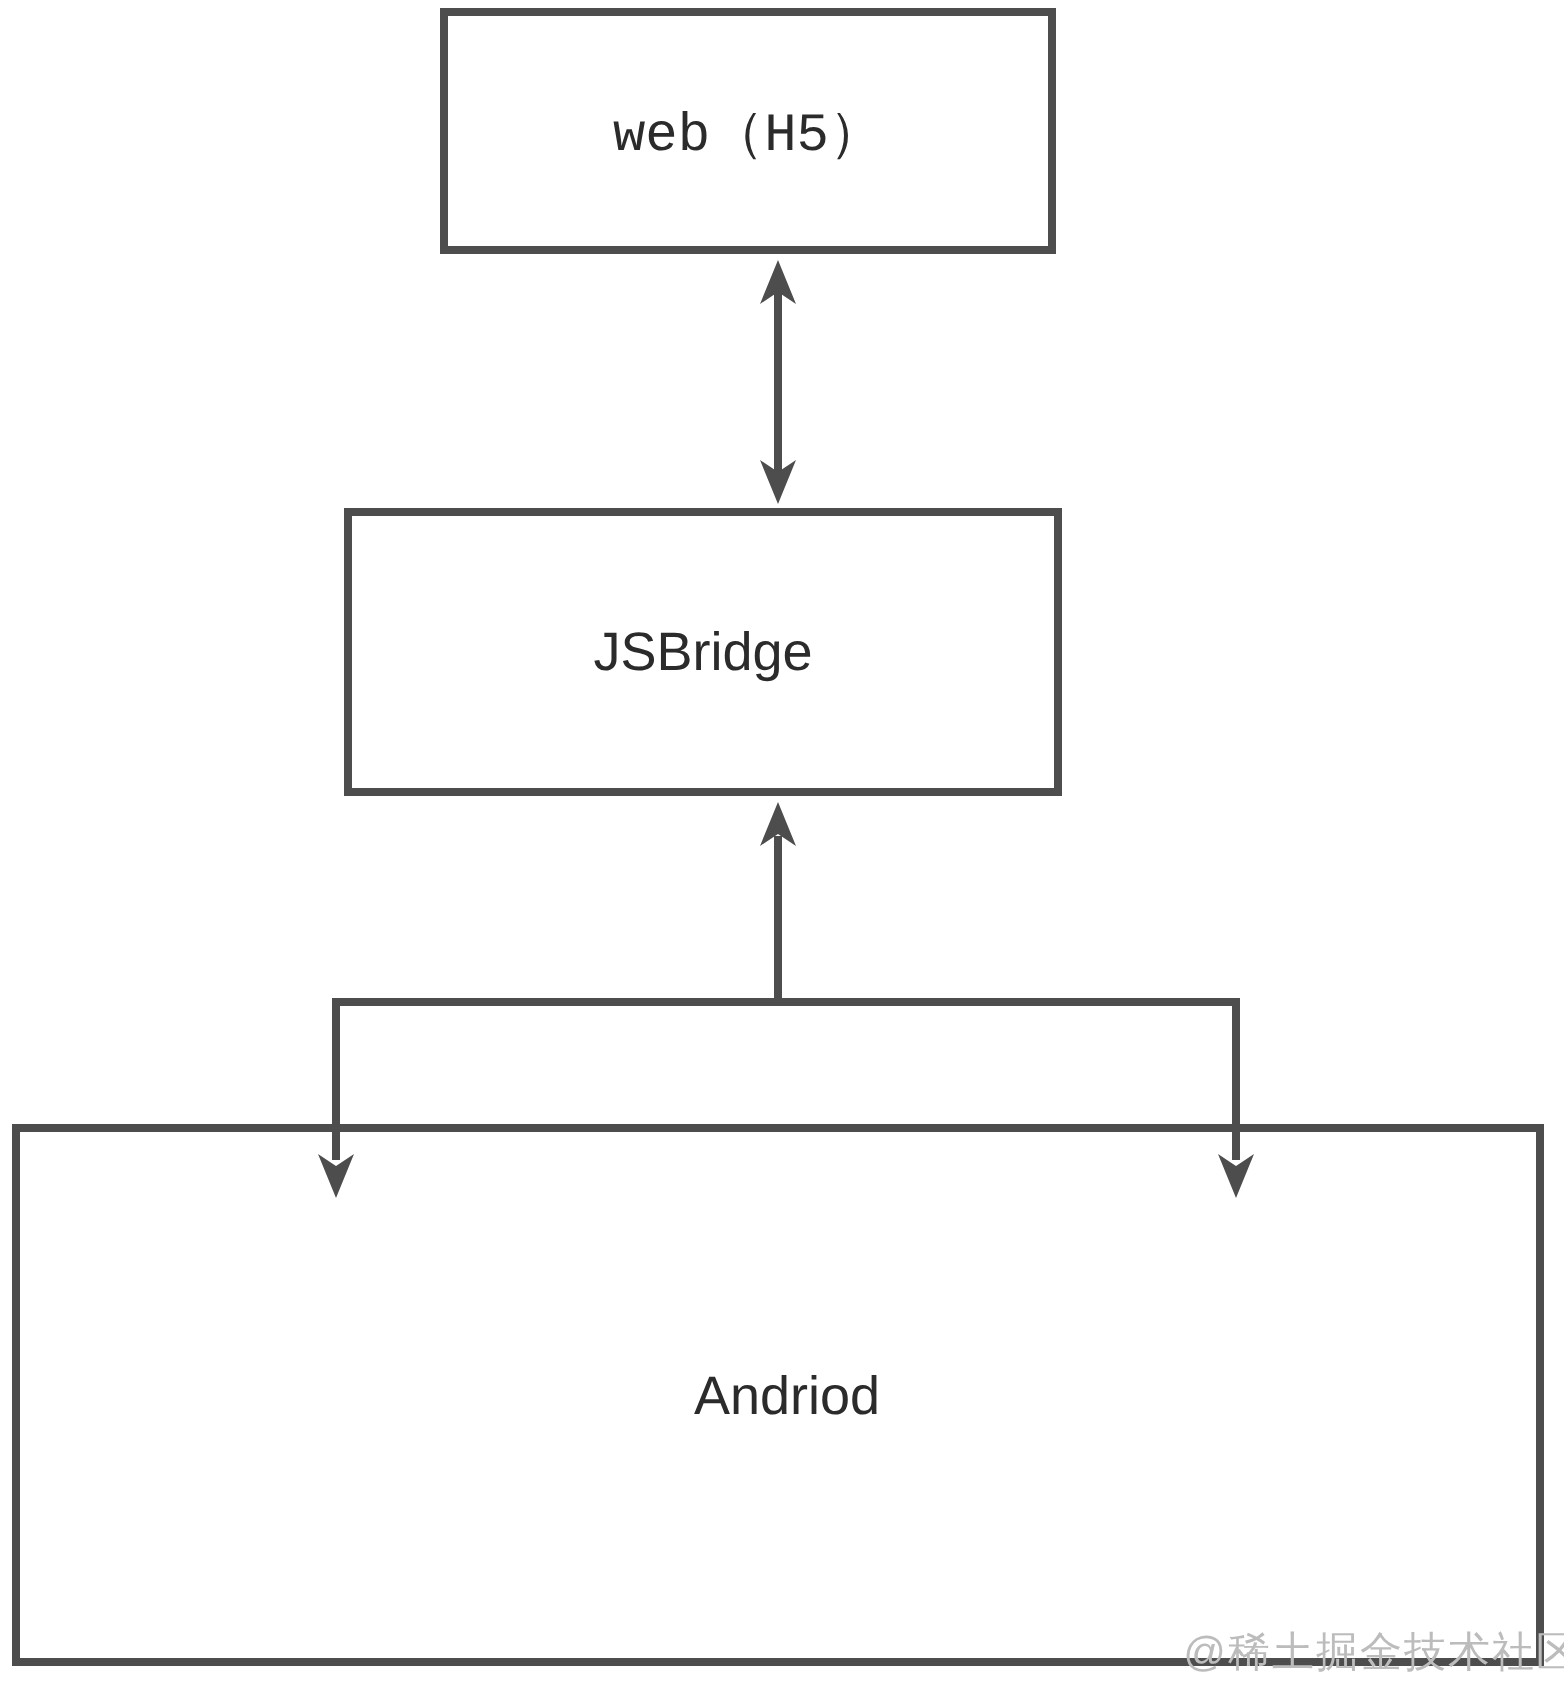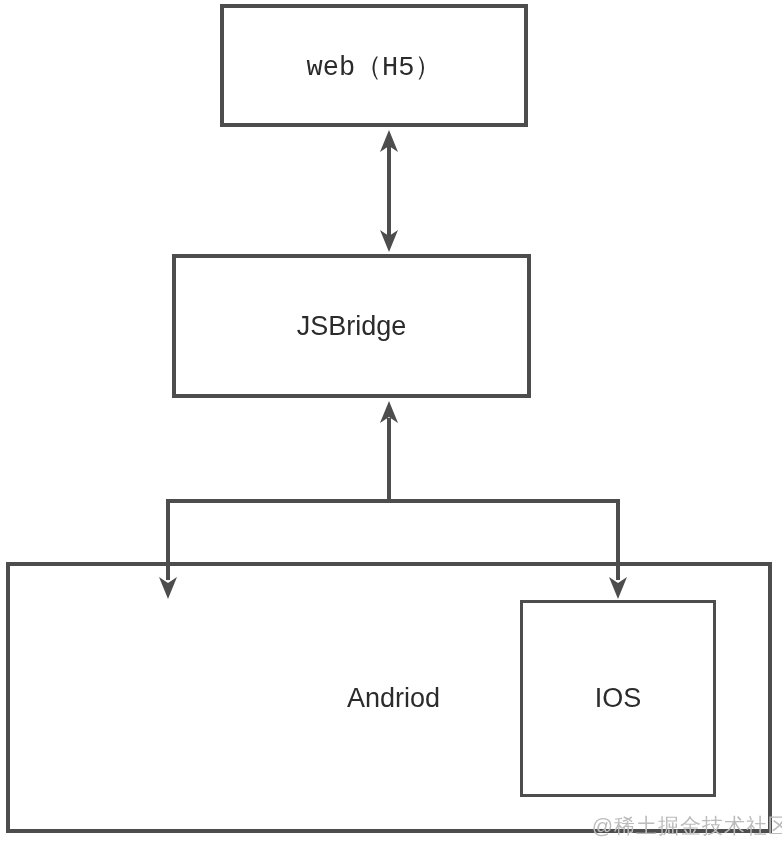--- a/index.html
+++ b/index.html
@@ -95,19 +95,16 @@
 
   <div class="node node-jsbridge">
     <span>JSBridge</span>
   </div>
 
   <div class="node node-container"></div>
 
 
   <div class="native-label">Andriod</div>
 
-  <div class="node node-ios">
-    <span>IOS</span>
-  </div>
 
   <div class="watermark">@稀土掘金技术社区</div>
 
 </div>
 
 </body></html>

